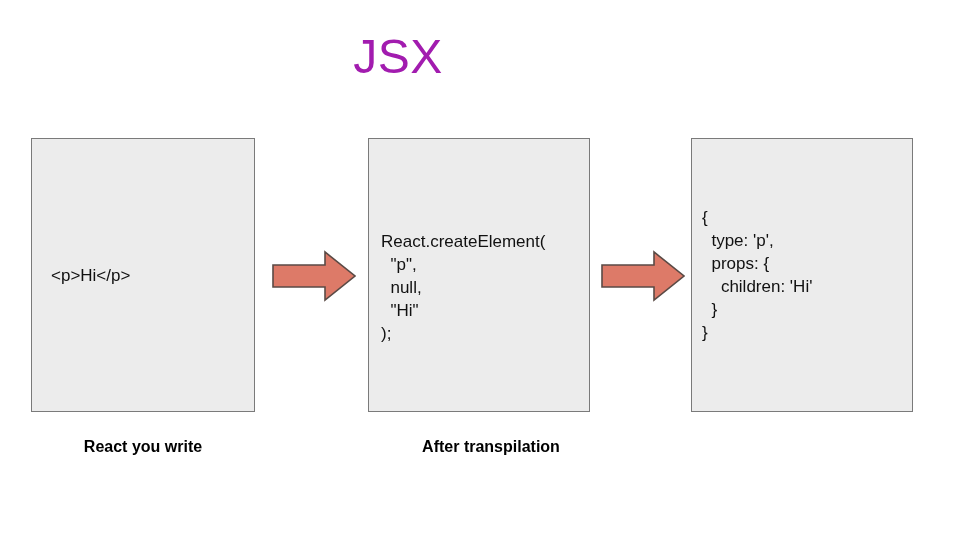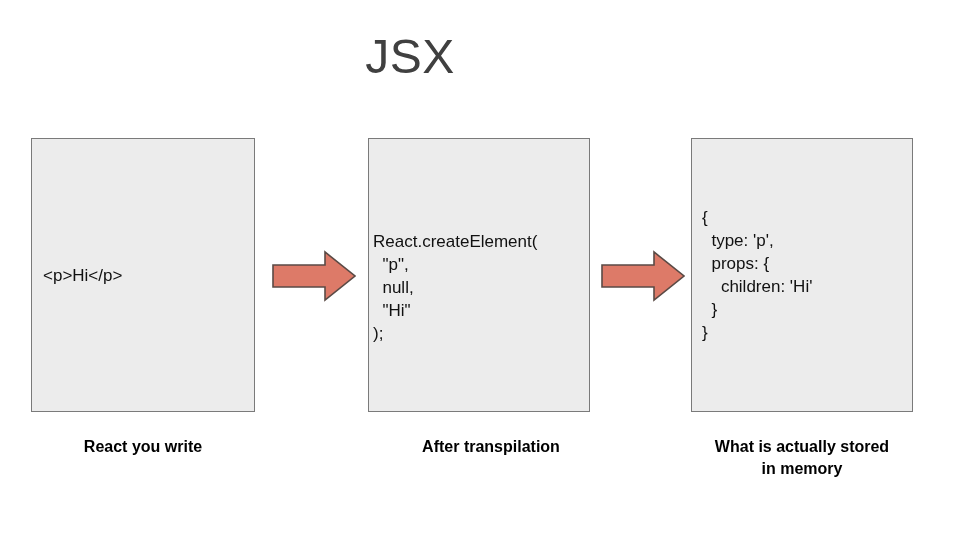--- a/index.html
+++ b/index.html
@@ -20,28 +20,28 @@
   .slide {
     position: absolute;
     inset: 0;
     background: #ffffff;
   }
 
   
   .slide-title {
     position: absolute;
     top: 28px;
-    left: 16px;
+    left: 4px;
     width: 788px;
     text-align: center;
     font-size: 48px;
     font-weight: 400;
     line-height: 58px;
     letter-spacing: 0.5px;
-    color: #404040;
+    color: #a21caf;
     white-space: pre;
   }
 
   
   .stage {
     position: absolute;
     top: 138px;
     left: 0;
     width: 960px;
     height: 275px;
@@ -66,22 +66,22 @@
     margin: 0;
     padding: 0 0 0 12px;
     font-family: "Liberation Sans", sans-serif;
     font-size: 17px;
     line-height: 23px;
     font-weight: 400;
     color: #111111;
     white-space: pre;
     text-align: left;
   }
-  .panel-1 .panel-code { padding-left: 11px; text-align: center; }
-  .panel-2 .panel-code { padding-left: 4px; margin-top: 24px; }
+  .panel-1 .panel-code { padding-left: 19px; text-align: center; }
+  .panel-2 .panel-code { padding-left: 12px; margin-top: 24px; }
   .panel-3 .panel-code { padding-left: 10px; }
 
   
   .arrow {
     position: absolute;
     top: 110px;
     width: 84px;
     height: 56px;
   }
   .arrow-1 { left: 272px; }
@@ -144,16 +144,14 @@
   }
 }</pre>
     </div>
 
   </div>
 
   <div class="caption caption-1">React you write</div>
 
   <div class="caption caption-2">After transpilation</div>
 
-  <div class="caption caption-3">What is actually stored
-in memory</div>
 
 </div>
 
 </body></html>

